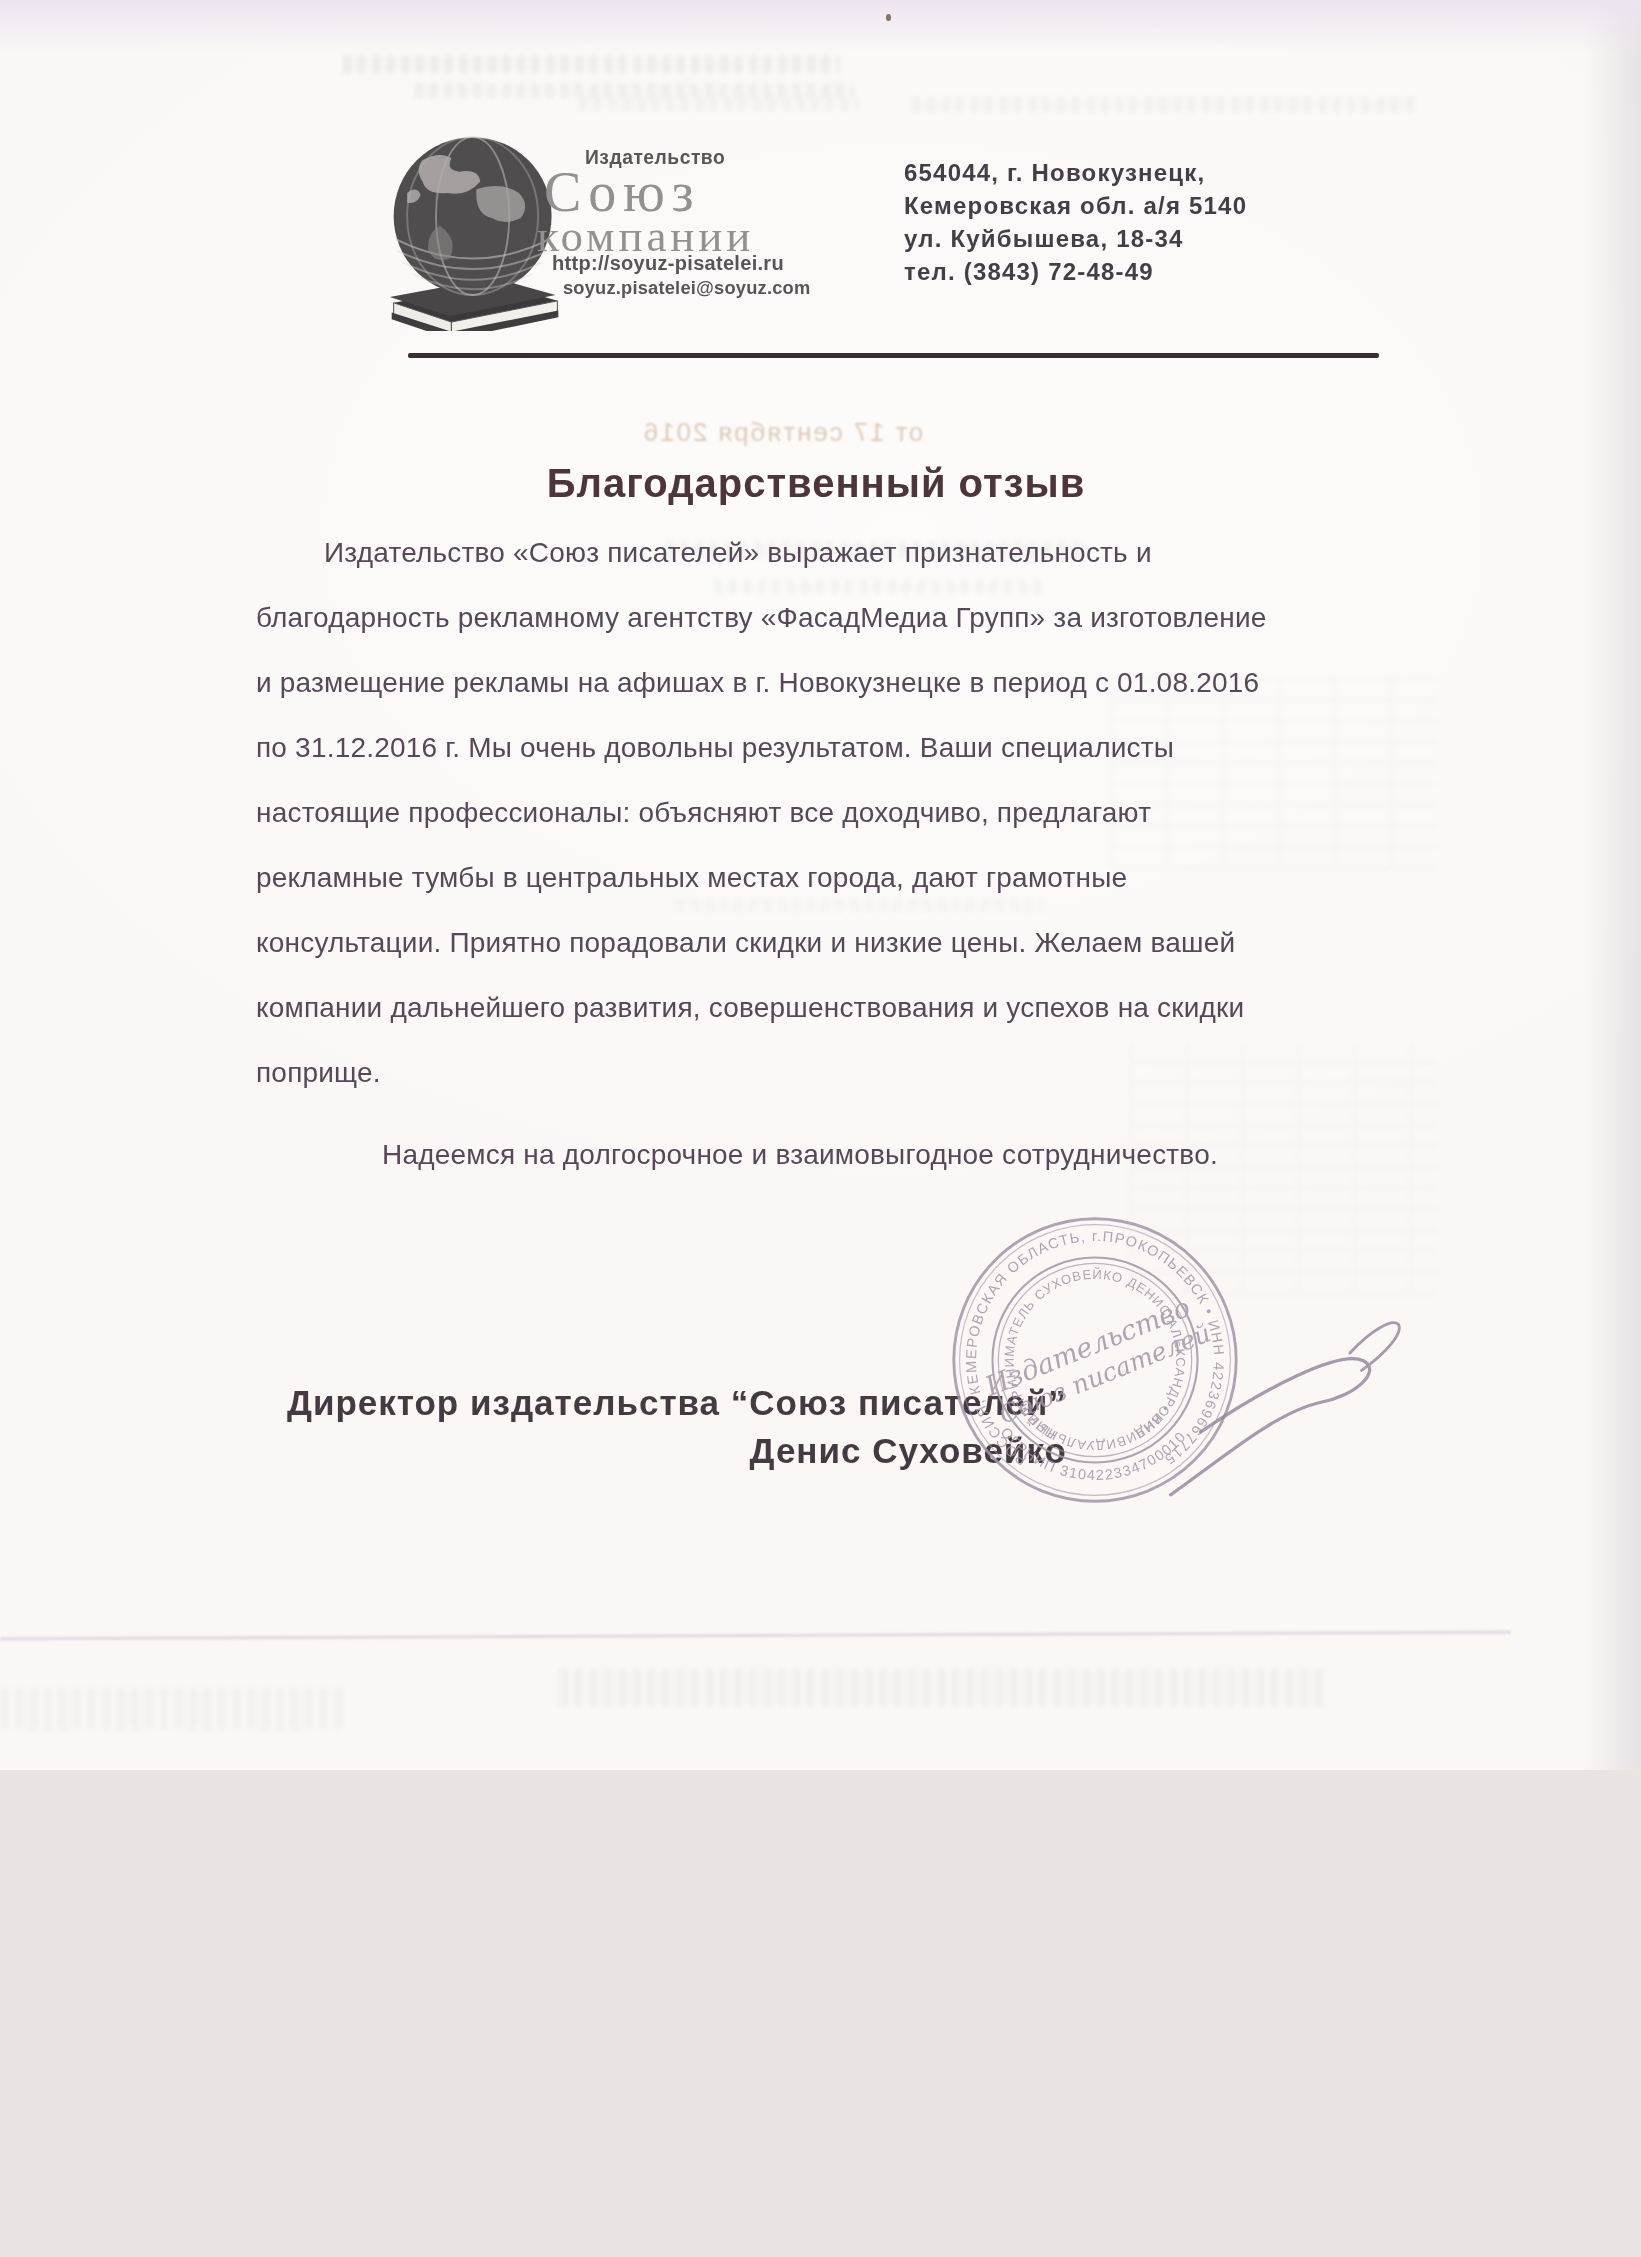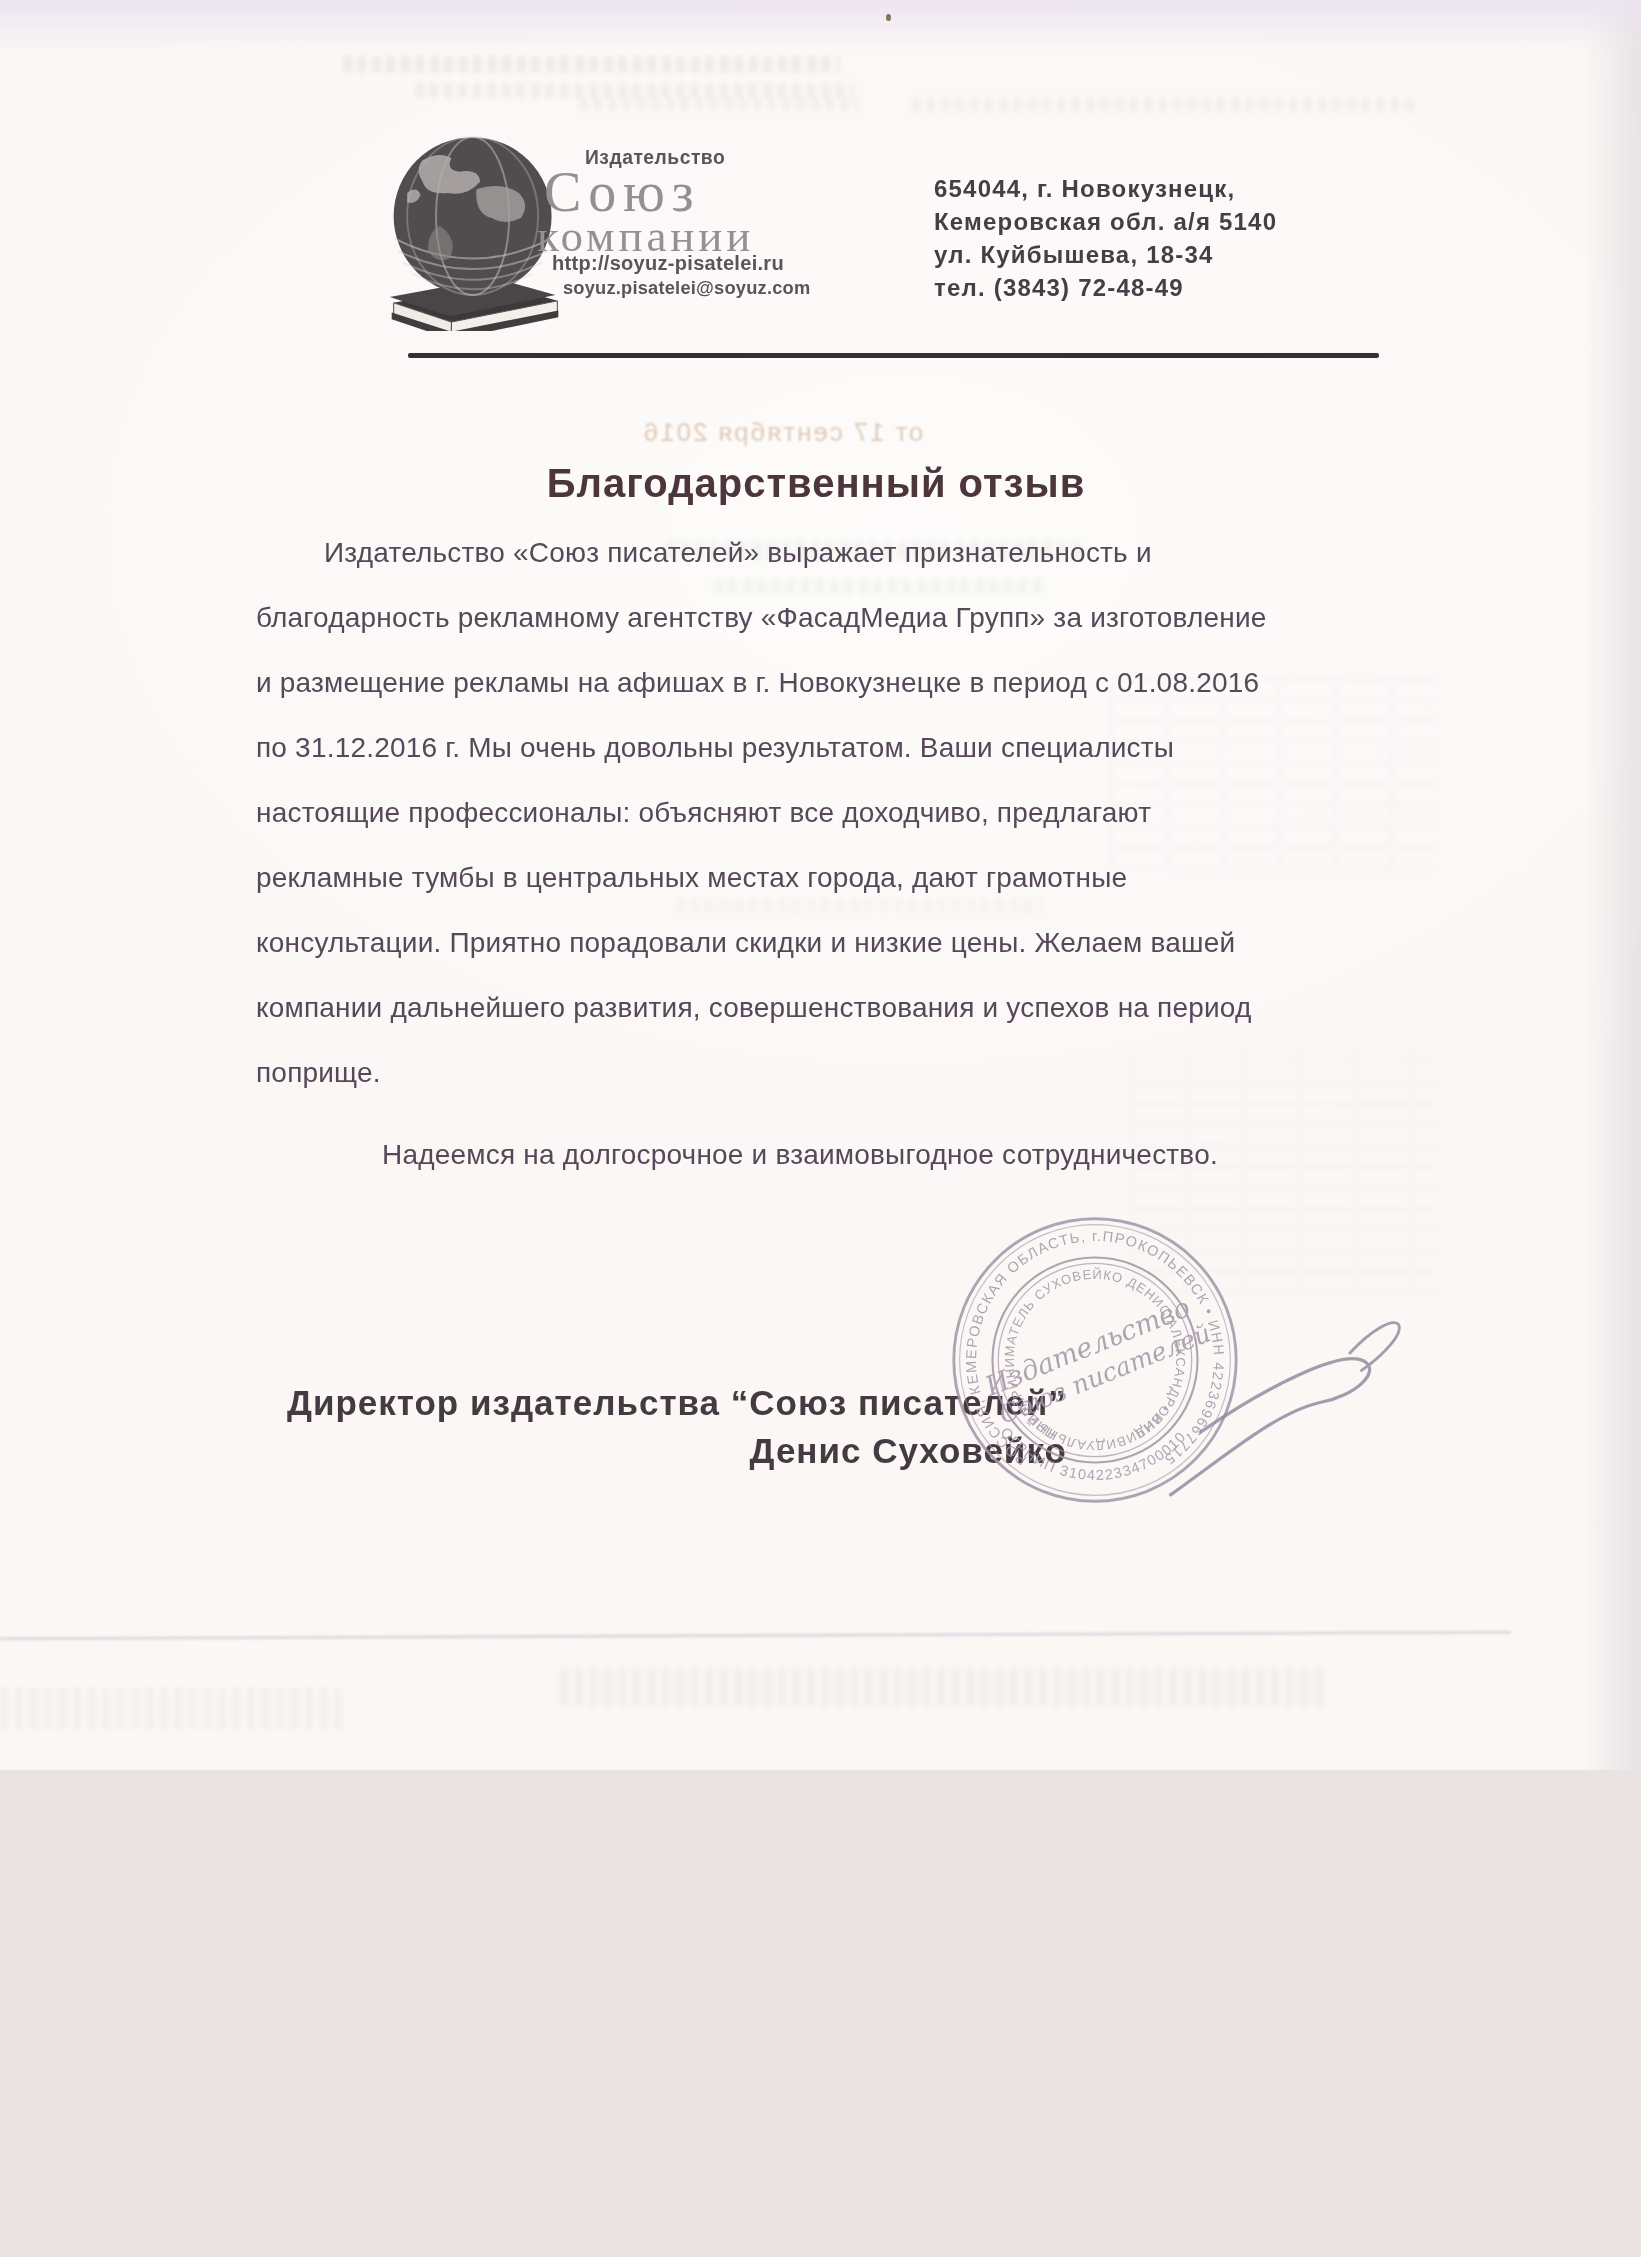--- a/index.html
+++ b/index.html
@@ -89,40 +89,40 @@
     <path d="M58,96 q20,14 10,34 q-14,6 -22,-8 q-2,-18 12,-26z" fill="#8f8a88" opacity=".6"></path>
     <path d="M24,62 q10,-8 14,2 q-4,10 -14,8 z" fill="#c4bfbc" opacity=".7"></path>
   </svg>
 
   <div class="abs lh-small" style="left:585px;top:147px;">Издательство</div>
   <div class="abs lh-name" style="left:544px;top:160px;font-size:56px;letter-spacing:6.8px;">Союз</div>
   <div class="abs lh-name" style="left:537px;top:210px;font-size:45px;letter-spacing:3.9px;">компании</div>
   <div class="abs lh-url" style="left:552px;top:252px;">http://soyuz-pisatelei.ru</div>
   <div class="abs lh-email" style="left:563px;top:277px;">soyuz.pisatelei@soyuz.com</div>
 
-  <div class="abs" style="left:934px;top:156px;margin-top:16px;">
+  <div class="abs" style="left:904px;top:156px;">
     <div class="addr">654044, г. Новокузнецк,</div>
     <div class="addr">Кемеровская обл. а/я 5140</div>
     <div class="addr">ул. Куйбышева, 18-34</div>
     <div class="addr">тел. (3843) 72-48-49</div>
   </div>
 
   <div class="abs rule"></div>
 
   <div class="abs title">Благодарственный отзыв</div>
 
   <div class="abs body-block">
     <div class="body-line indent1">Издательство «Союз писателей» выражает признательность и</div>
     <div class="body-line">благодарность рекламному агентству «ФасадМедиа Групп» за изготовление</div>
     <div class="body-line">и размещение рекламы на афишах в г. Новокузнецке в период с 01.08.2016</div>
     <div class="body-line">по 31.12.2016 г. Мы очень довольны результатом. Ваши специалисты</div>
     <div class="body-line">настоящие профессионалы: объясняют все доходчиво, предлагают</div>
     <div class="body-line">рекламные тумбы в центральных местах города, дают грамотные</div>
     <div class="body-line">консультации. Приятно порадовали скидки и низкие цены. Желаем вашей</div>
-    <div class="body-line">компании дальнейшего развития, совершенствования и успехов на период</div>
+    <div class="body-line">компании дальнейшего развития, совершенствования и успехов на скидки</div>
     <div class="body-line">поприще.</div>
     <div class="closing">Надеемся на долгосрочное и взаимовыгодное сотрудничество.</div>
   </div>
 
   <div class="abs sig">
     <div>Директор издательства “Союз писателей”</div>
     <div>Денис Суховейко</div>
   </div>
 
   <svg class="abs stamp" viewBox="0 0 304 304">

